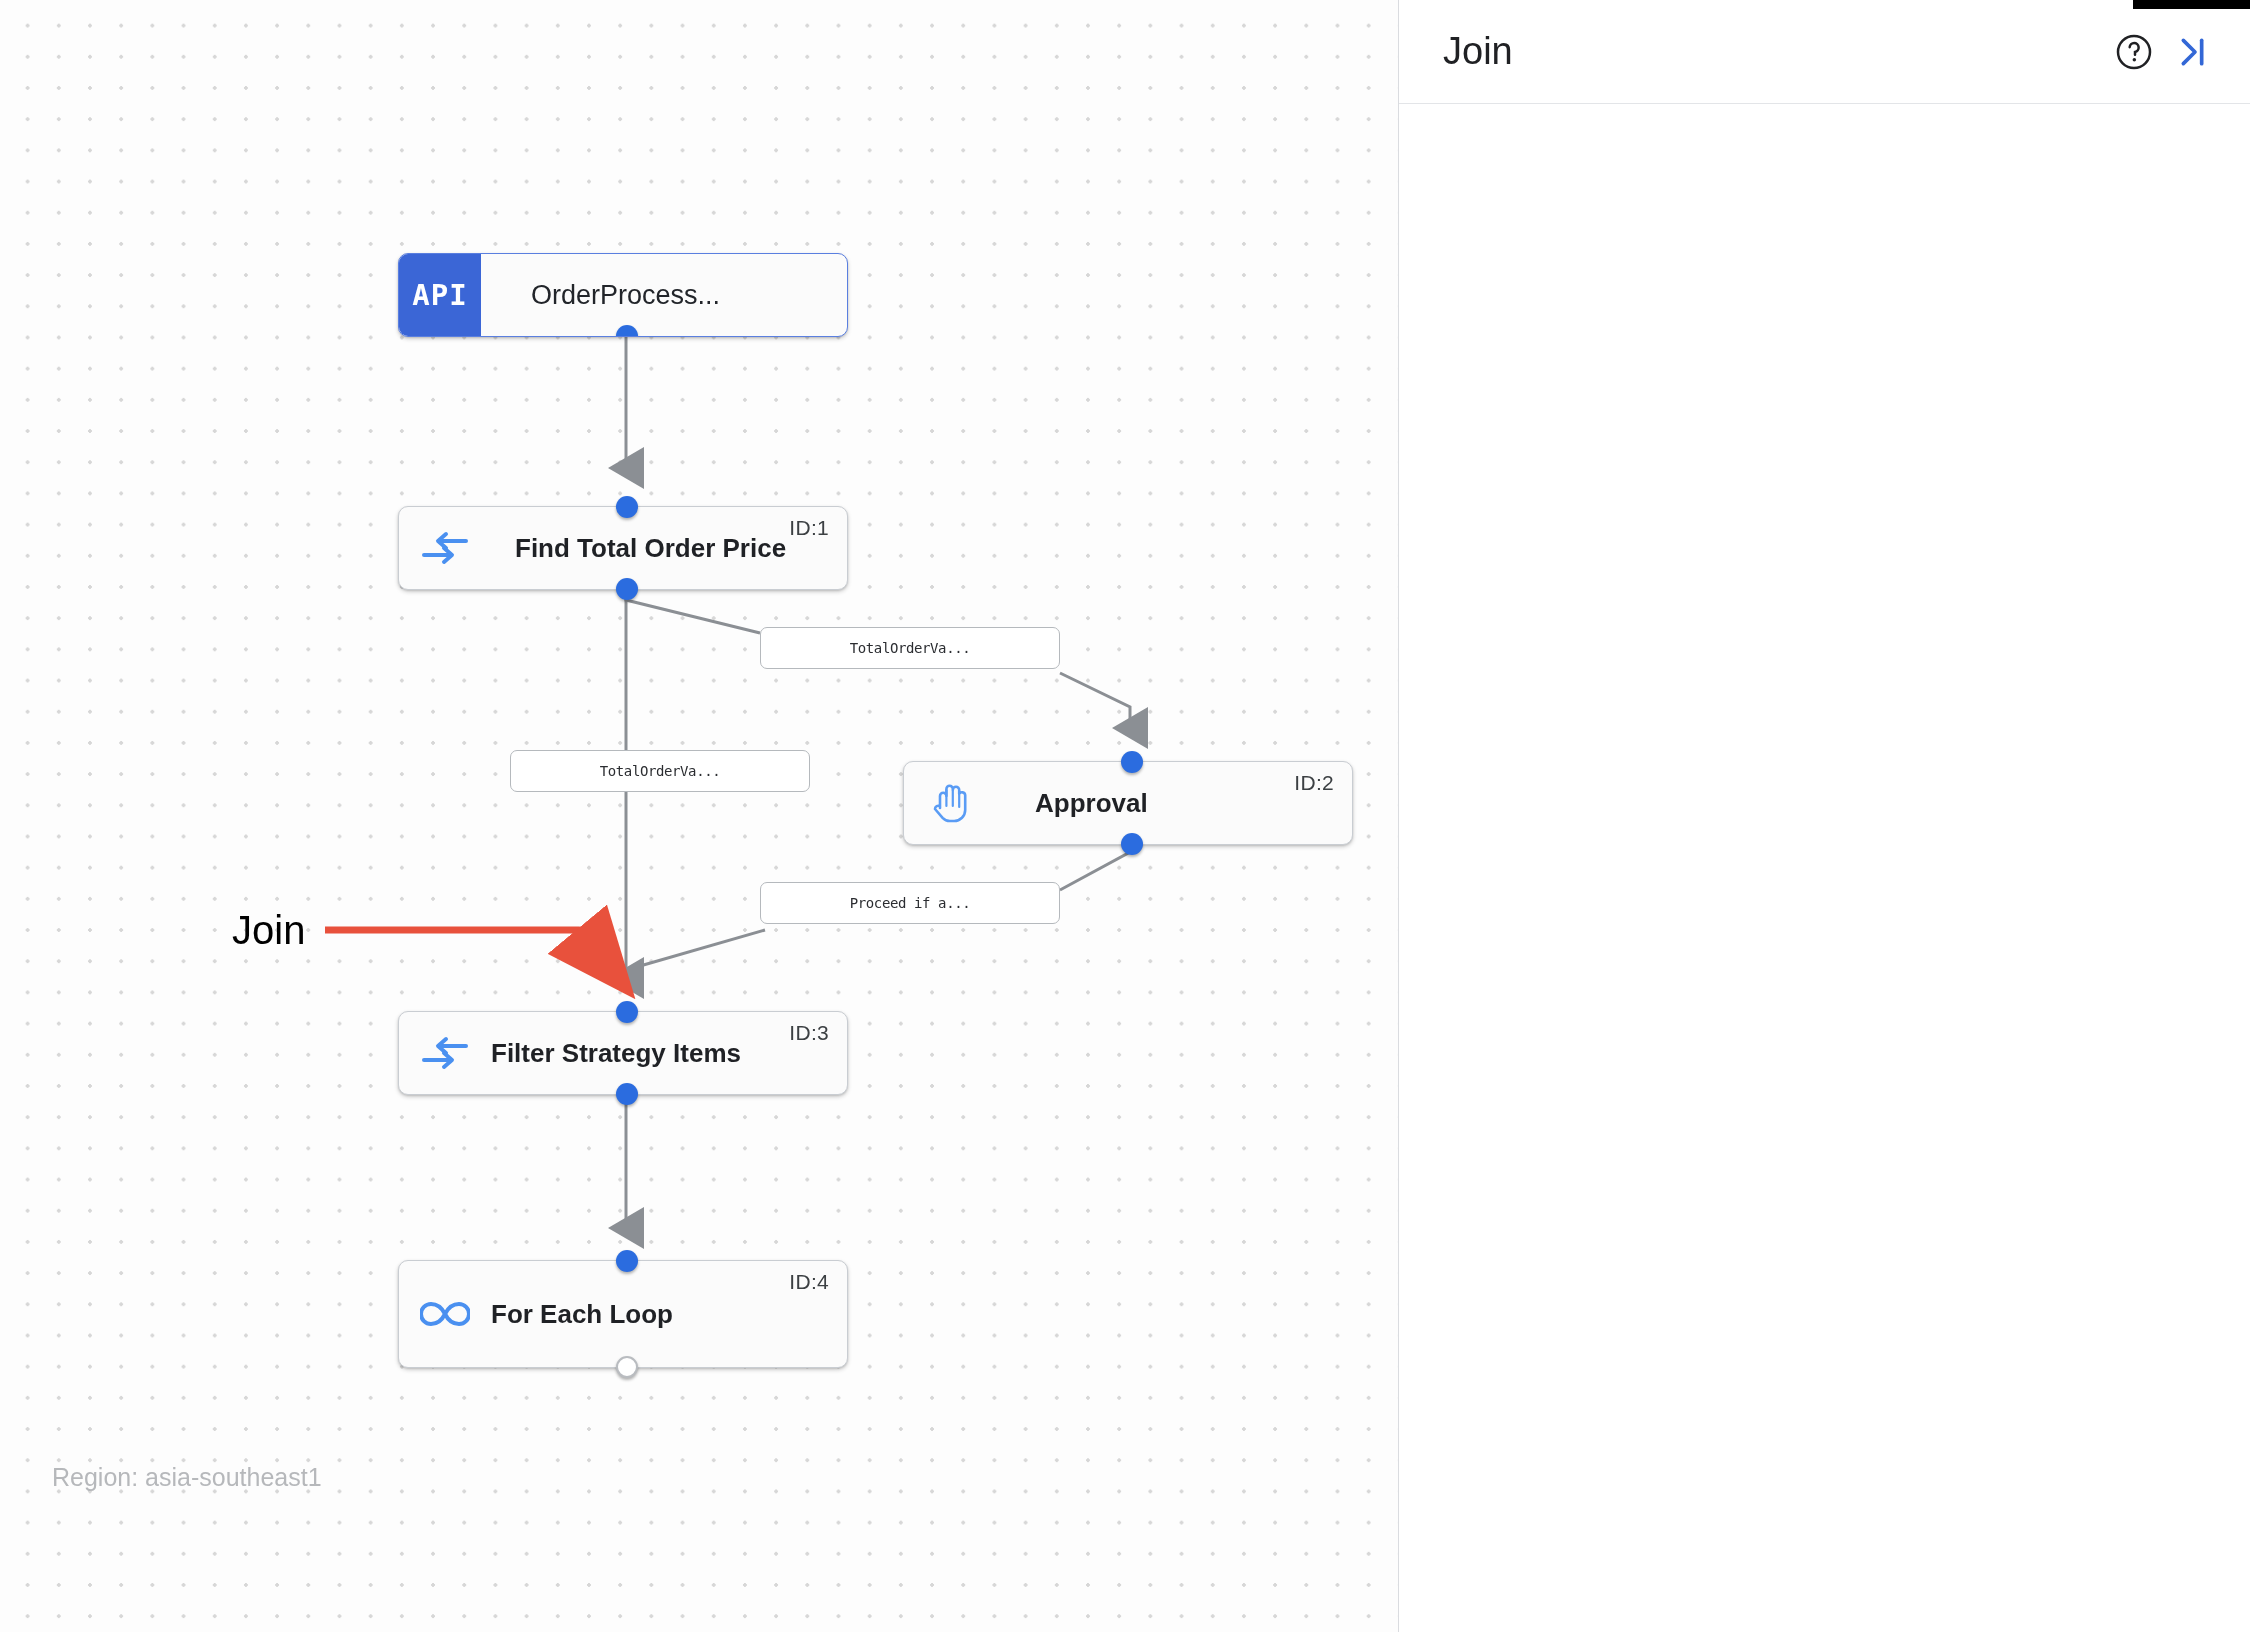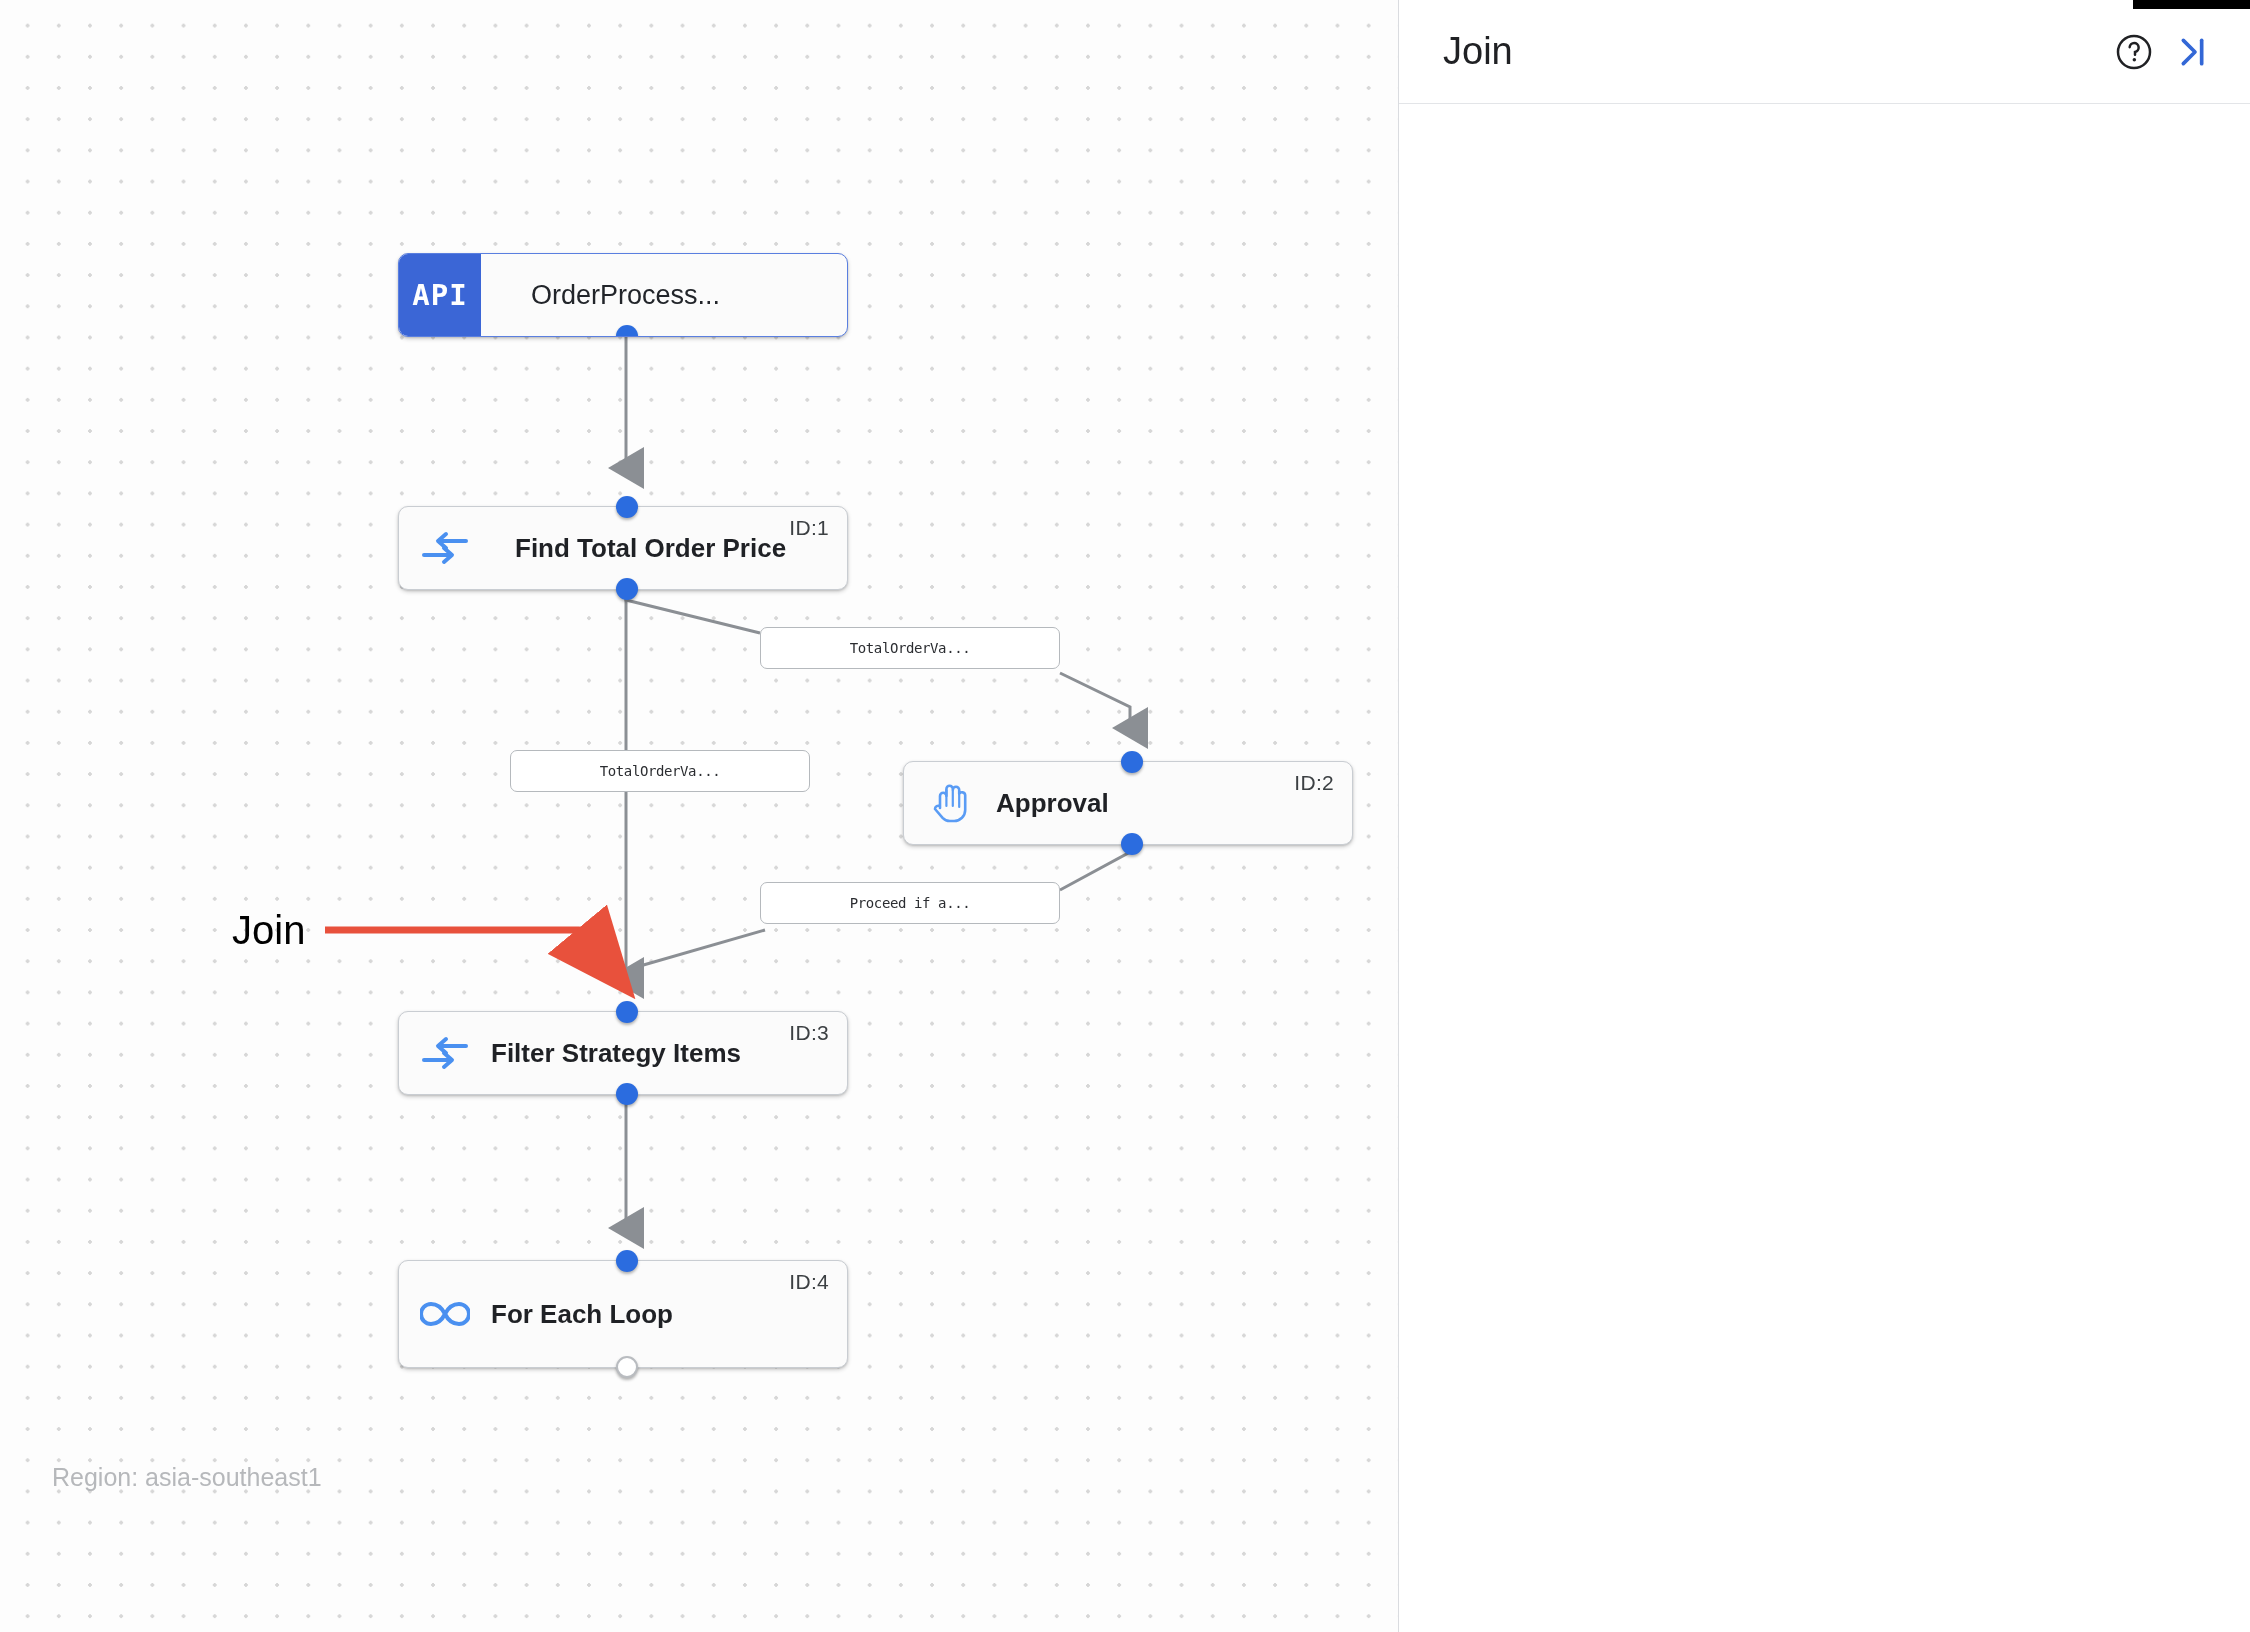--- a/index.html
+++ b/index.html
@@ -307,21 +307,21 @@
           <path d="M44,10 L18,10" stroke="#4a90f0" stroke-width="4" fill="none" stroke-linecap="round"></path>
           <path d="M24,3 L16,10 L24,17" stroke="#4a90f0" stroke-width="4" fill="none" stroke-linecap="round" stroke-linejoin="round"></path>
         </svg>
       </div>
       <div class="node-title">Find Total Order Price</div>
       <div class="node-id">ID:1</div>
       <div class="port top" style="left:228px;"></div>
       <div class="port bottom" style="left:228px;"></div>
     </div>
 
-    <div class="node" style="left:903px; top:741px; width:450px; height:84px;">
+    <div class="node" style="left:903px; top:741px; width:450px; height:84px;gap:39px;">
       <div class="node-icon">
         <svg width="38" height="42" viewBox="0 0 38 42">
           <path d="M9,26 L9,14 a3.2,3.2 0 0 1 6.4,0 L15.4,7 a3.2,3.2 0 0 1 6.4,0 L21.8,8 a3.2,3.2 0 0 1 6.4,0 L28.2,12 a3.2,3.2 0 0 1 6,1.2 L34.2,28 a11,11 0 0 1 -11,11 L19,39 a10,10 0 0 1 -7.4,-3.2 L4,27 a3.1,3.1 0 0 1 5,-2.6 z" fill="none" stroke="#5a9cf5" stroke-width="2.6" stroke-linejoin="round"></path>
           <path d="M15.4,8 L15.4,24 M21.8,9 L21.8,24 M28.2,13 L28.2,25" stroke="#5a9cf5" stroke-width="2.2" stroke-linecap="round"></path>
         </svg>
       </div>
       <div class="node-title">Approval</div>
       <div class="node-id">ID:2</div>
       <div class="port top" style="left:228px;"></div>
       <div class="port bottom" style="left:228px;"></div>

